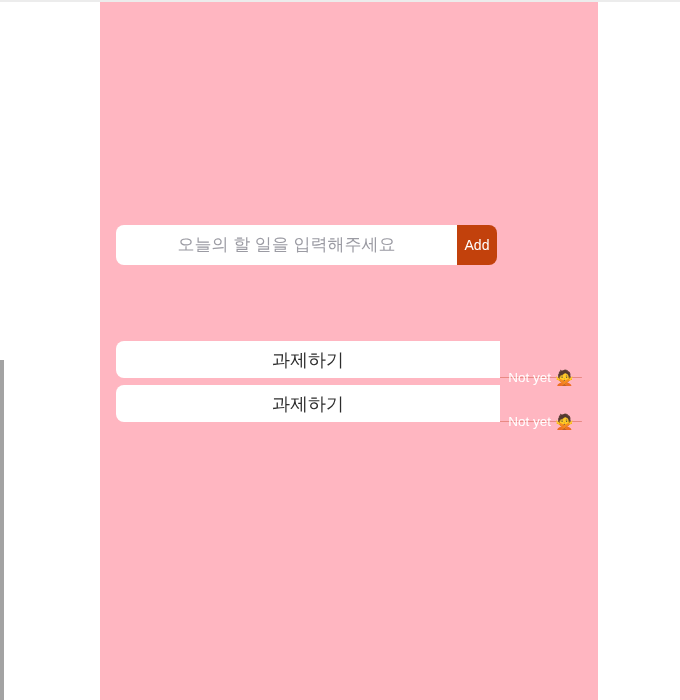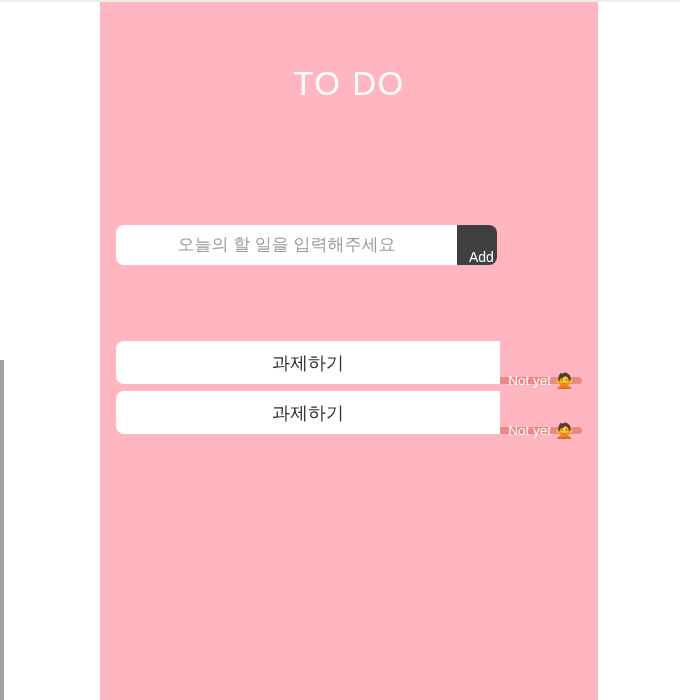--- a/index.html
+++ b/index.html
@@ -101,45 +101,45 @@
   .todo-input::placeholder {
     color: #9b9ba3;
     font-size: 17px;
     opacity: 1;
   }
   .add-button {
     flex: 0 0 auto;
     width: 40px;
     border: none;
     outline: none;
-    background: #404040;
+    background: #c2410c;
     color: #ffffff;
     border-radius: 0 8px 8px 0;
     font-family: "Liberation Sans", sans-serif;
     font-size: 14px;
     line-height: 40px;
-    padding: 12px;
+    padding: 0;
     cursor: pointer;
     text-align: center;
   }
 
   
   .todo-list {
     position: absolute;
     top: 339px;
     left: 16px;
     width: 466px;
     display: flex;
     flex-direction: column;
     gap: 7px;
   }
   .todo-row {
     display: flex;
     align-items: stretch;
-    height: 43px;
+    height: 37px;
     border-radius: 8px;
   }
   .todo-text {
     flex: 1 1 auto;
     min-width: 0;
     background: #ffffff;
     border-radius: 8px 0 0 8px;
     display: flex;
     align-items: center;
     justify-content: center;
@@ -178,21 +178,20 @@
 <body>
 
 <div class="top-hairline"></div>
 
 <div class="scrollbar-track">
   <div class="scrollbar-thumb"></div>
 </div>
 
 <div class="app-panel">
 
-  <h1 class="app-title">TO DO</h1>
 
   <div class="entry-row">
     <input class="todo-input" type="text" placeholder="오늘의 할 일을 입력해주세요" style="">
     <button class="add-button">Add</button>
   </div>
 
   <div class="todo-list">
 
     <div class="todo-row">
       <div class="todo-text">과제하기</div>

